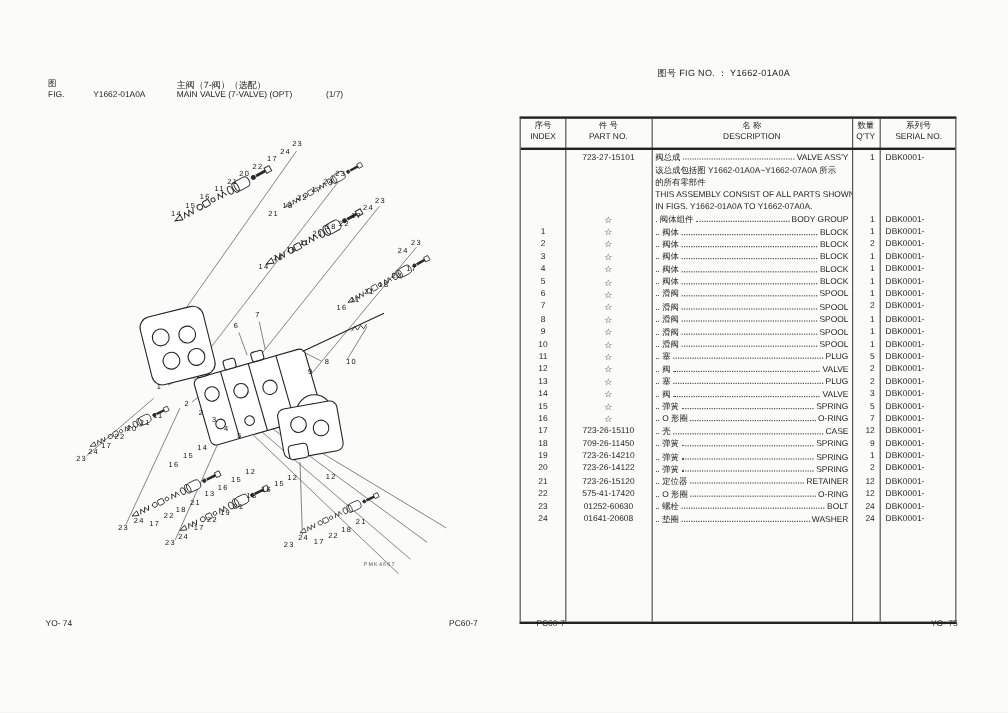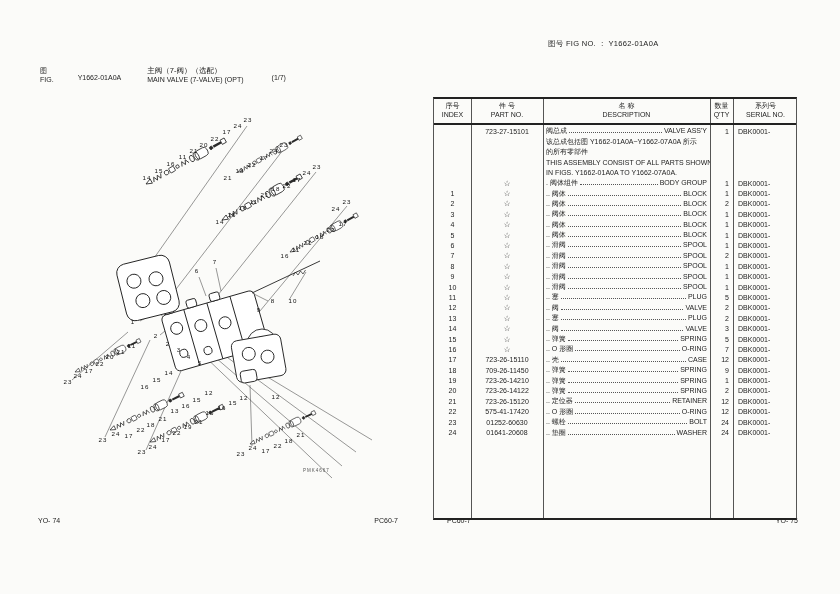--- a/index.html
+++ b/index.html
@@ -1,25 +1,25 @@
 <!DOCTYPE html>
 <html><head>
 <meta charset="utf-8">
 <style>
   html,body{margin:0;padding:0;background:#e8e8e6;}
   .stage{position:relative;width:840px;height:594px;background:#fbfbf9;overflow:hidden;
          font-family:"Liberation Sans",sans-serif;color:#1c1c1c;}
   
-  .lp-head{position:absolute;left:40px;top:66px;display:flex;gap:24px;align-items:center;font-size:7px;line-height:9px;}
+  .lp-head{position:absolute;left:40px;top:66px;display:flex;gap:24px;align-items:flex-end;font-size:7px;line-height:9px;}
   .figcol{text-align:left;}
   .titlecol{margin-left:2px;}
   .title-cn{font-size:7.5px;}
   .sheet{margin-left:4px;margin-top:4px;}
   
-  .rp-fig{position:absolute;left:548px;top:39px;font-size:7.5px;letter-spacing:.3px;}
+  .rp-fig{position:absolute;left:548px;top:56px;font-size:7.5px;letter-spacing:.3px;}
   
   .foot{position:absolute;top:517px;font-size:7px;color:#222;}
   
   .ptable{position:absolute;left:433px;top:97px;width:364px;height:423px;box-sizing:border-box;
           border-top:2px solid #222;border-bottom:2.5px solid #222;
           border-left:1px solid #555;border-right:1px solid #555;}
   .vline{position:absolute;top:0;bottom:0;width:1px;background:#555;}
   .hsep{position:absolute;left:0;right:0;top:24px;height:1.6px;background:#222;}
   .thead{position:absolute;left:0;right:0;top:0;height:24px;font-size:7px;line-height:8.5px;text-align:center;}
   .thead .hc{position:absolute;top:3px;}

